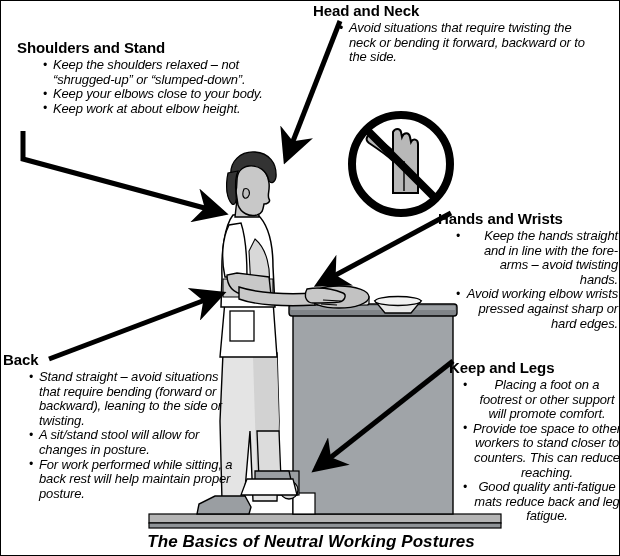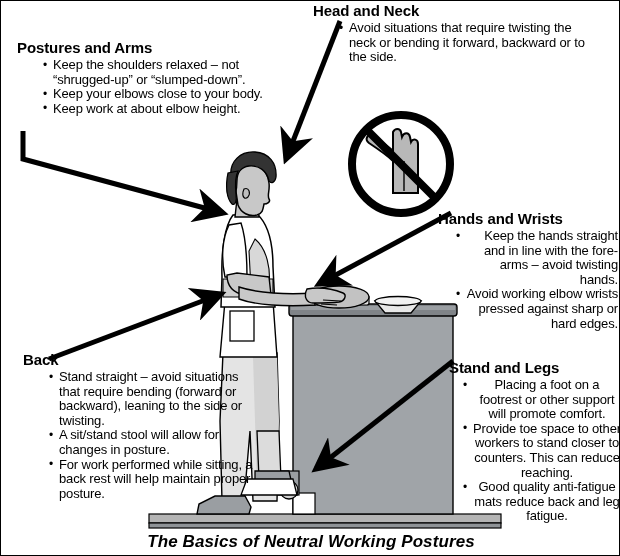--- a/index.html
+++ b/index.html
@@ -23,20 +23,21 @@
     font-weight: bold;
     font-size: 15px;
     line-height: 17px;
     letter-spacing: -0.1px;
     white-space: nowrap;
   }
   ul.bullets {
     list-style: none;
     margin: 2px 0 0 0;
     padding: 0;
+    font-style: italic;
   }
   ul.bullets > li {
     position: relative;
     padding-left: 10px;
     font-size: 13px;
     line-height: 14.6px;
     margin-bottom: 0px;
     letter-spacing: -0.15px;
   }
   ul.bullets > li::before {
@@ -46,21 +47,21 @@
     top: -0.5px;
     font-size: 12px;
   }
   
   #blk-shoulders { left: 16px; top: 38px; width: 252px; }
   #blk-shoulders ul.bullets { margin-left: 26px; }
   #blk-head { left: 312px; top: 1px; width: 286px; }
   #blk-head ul.bullets { margin-left: 26px; }
   #blk-hands { left: 437px; top: 209px; width: 180px; }
   #blk-hands ul.bullets { margin-left: 18px; text-align: right; }
-  #blk-back { left: 2px; top: 350px; width: 235px; margin-left: 20px; }
+  #blk-back { left: 2px; top: 350px; width: 235px; }
   #blk-back ul.bullets { margin-left: 26px; }
   #blk-feet { left: 448px; top: 358px; width: 172px; }
   #blk-feet ul.bullets { margin-left: 14px; text-align: center; }
 
   #caption {
     position: absolute;
     left: 0;
     top: 531px;
     width: 620px;
     text-align: center;
@@ -203,21 +204,21 @@
     <g>
       <path d="M48 358 L 220 293" fill="none" stroke="#000" stroke-width="5" marker-end="url(#ah)"></path>
     </g>
 
     <g>
       <path d="M452 360 L 315 468" fill="none" stroke="#000" stroke-width="5" marker-end="url(#ah)"></path>
     </g>
   </svg>
 
   <div class="block" id="blk-shoulders">
-    <div class="sec-title">Postures and Arms</div>
+    <div class="sec-title">Shoulders and Stand</div>
     <ul class="bullets">
       <li>Keep the shoulders relaxed – not “shrugged-up” or “slumped-down”.</li>
       <li>Keep your elbows close to your body.</li>
       <li>Keep work at about elbow height.</li>
     </ul>
   </div>
 
   <div class="block" id="blk-head">
     <div class="sec-title">Head and Neck</div>
     <ul class="bullets">
@@ -236,21 +237,21 @@
   <div class="block" id="blk-back">
     <div class="sec-title">Back</div>
     <ul class="bullets">
       <li>Stand straight – avoid situations that require bending (forward or backward), leaning to the side or twisting.</li>
       <li>A sit/stand stool will allow for changes in posture.</li>
       <li>For work performed while sitting, a back rest will help maintain proper posture.</li>
     </ul>
   </div>
 
   <div class="block" id="blk-feet">
-    <div class="sec-title">Stand and Legs</div>
+    <div class="sec-title">Keep and Legs</div>
     <ul class="bullets">
       <li>Placing a foot on a footrest or other support will promote comfort.</li>
       <li>Provide toe space to other workers to stand closer to counters. This can reduce reaching.</li>
       <li>Good quality anti-fatigue mats reduce back and leg fatigue.</li>
     </ul>
   </div>
 
   <div id="caption">The Basics of Neutral Working Postures</div>
 
 </div>

